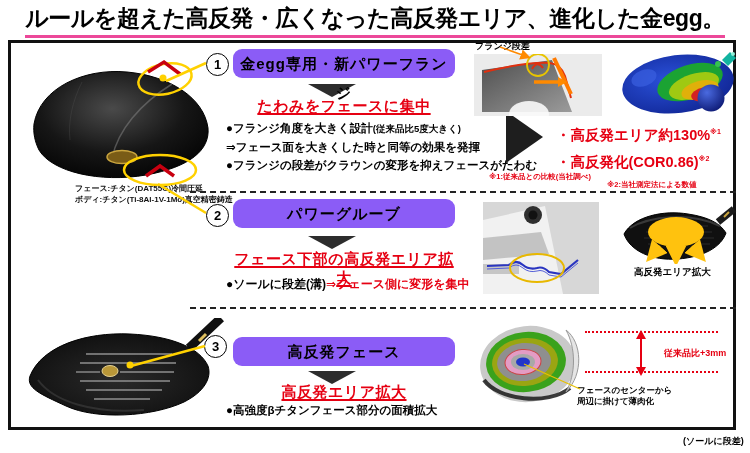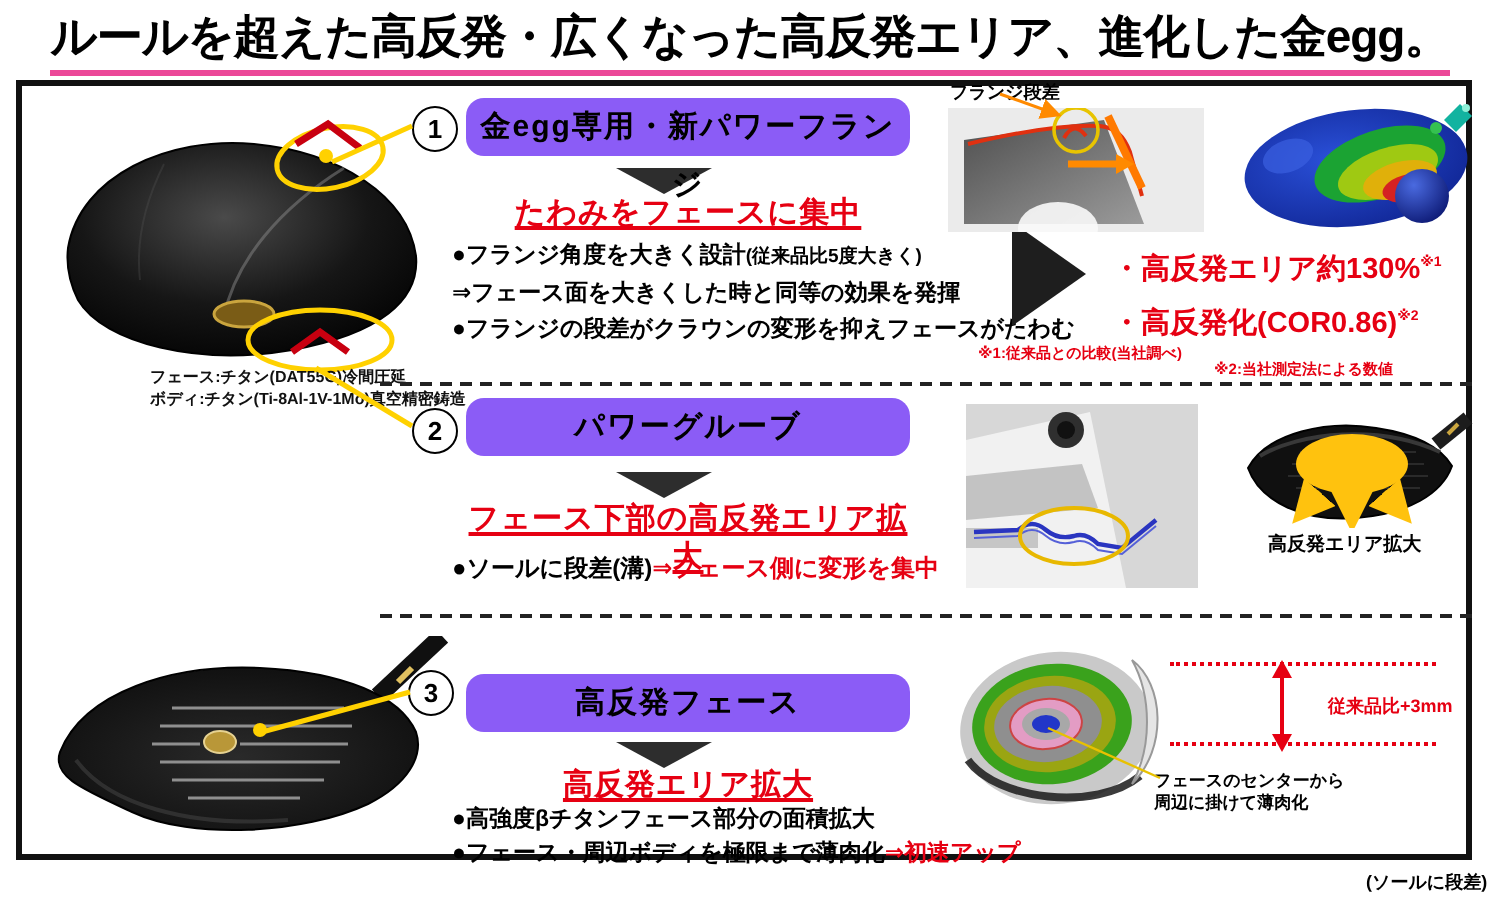--- a/index.html
+++ b/index.html
@@ -206,21 +206,20 @@
     <ellipse cx="86" cy="53" rx="8" ry="5.5" fill="#b99738" stroke="#e6d292" stroke-width="1"></ellipse>
     <circle cx="106" cy="47" r="3.5" fill="#FFD100"></circle>
   </svg>
 
   <div class="num" style="left:204px;top:335px;">3</div>
   <div class="ybox" style="left:233px;top:337px;">高反発フェース</div>
   <div class="darrow" style="left:308px;top:371px;"></div>
   <div class="redhead" style="left:233px;top:383px;width:222px;">高反発エリア拡大</div>
   <div class="bullets" style="left:226px;top:402px;line-height:17px;">
     <div>●高強度βチタンフェース部分の面積拡大</div>
-    <div><span>●フェース・周辺ボディを極限まで薄肉化</span><span class="red">⇒初速アップ</span></div>
   </div>
 
   <svg class="abs" style="left:478px;top:322px;" width="108" height="86" viewBox="0 0 108 86">
     <ellipse cx="50" cy="42" rx="48" ry="38" fill="#c9c9c9" transform="rotate(-6 50 42)"></ellipse>
     <path d="M6,58 C20,78 70,84 92,66" fill="none" stroke="#1a1a1a" stroke-width="4" opacity="0.85"></path>
     <path d="M88,8 C104,20 106,52 88,70 C98,52 98,26 88,8 Z" fill="#e5e5e5" stroke="#999" stroke-width="1"></path>
     <ellipse cx="48" cy="40" rx="40" ry="30" fill="#3aa21c" transform="rotate(-6 48 40)"></ellipse>
     <ellipse cx="47" cy="40" rx="33" ry="24" fill="#9aa512" transform="rotate(-6 47 40)"></ellipse>
     <ellipse cx="46" cy="40" rx="27" ry="19" fill="#8f8f8f" transform="rotate(-6 46 40)"></ellipse>
     <ellipse cx="45" cy="40" rx="18" ry="12.5" fill="#e39cc4" stroke="#cc4444" stroke-width="1" transform="rotate(-6 45 40)"></ellipse>

